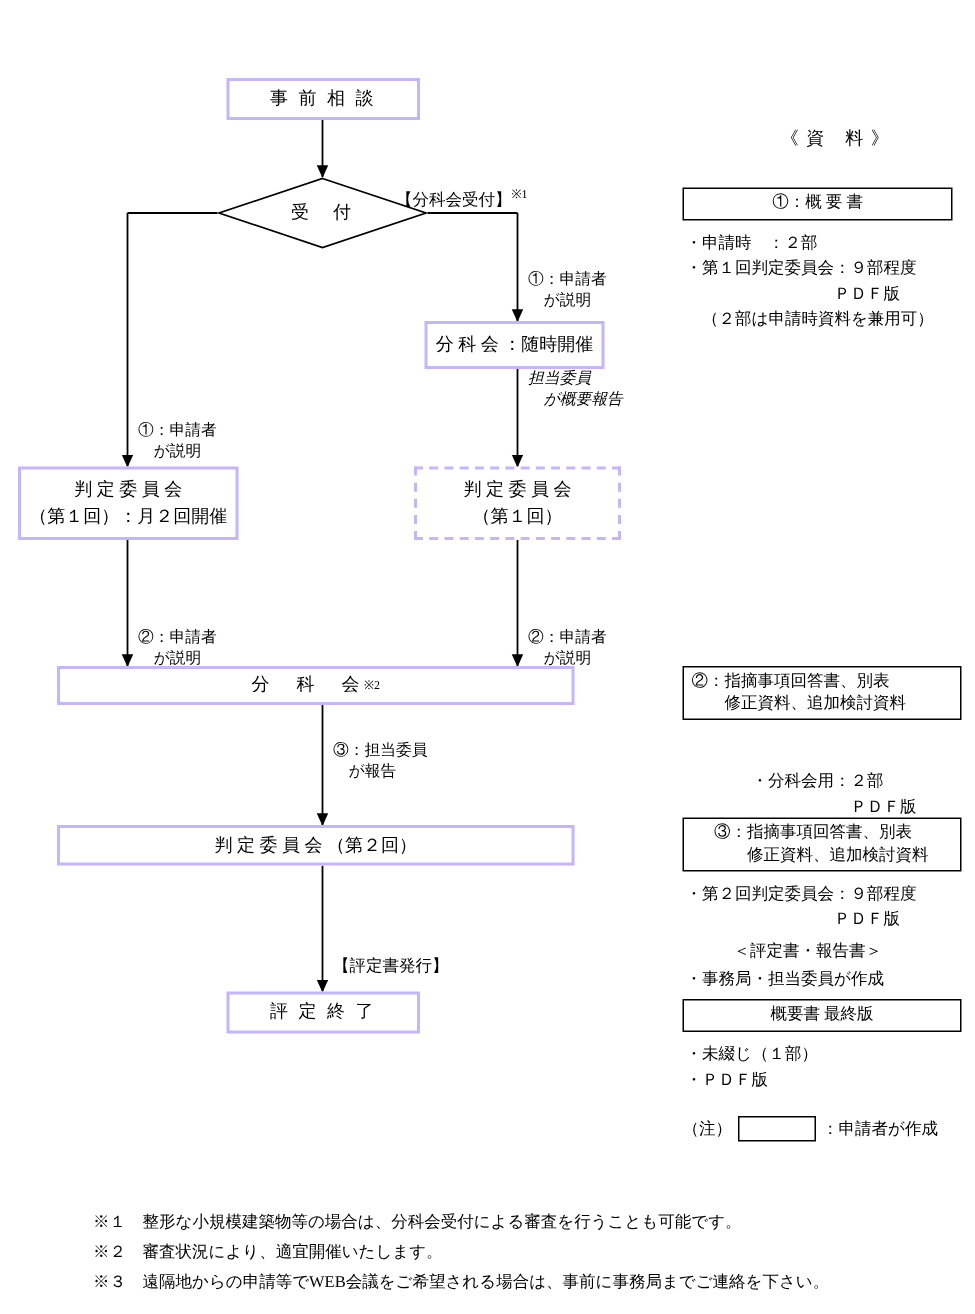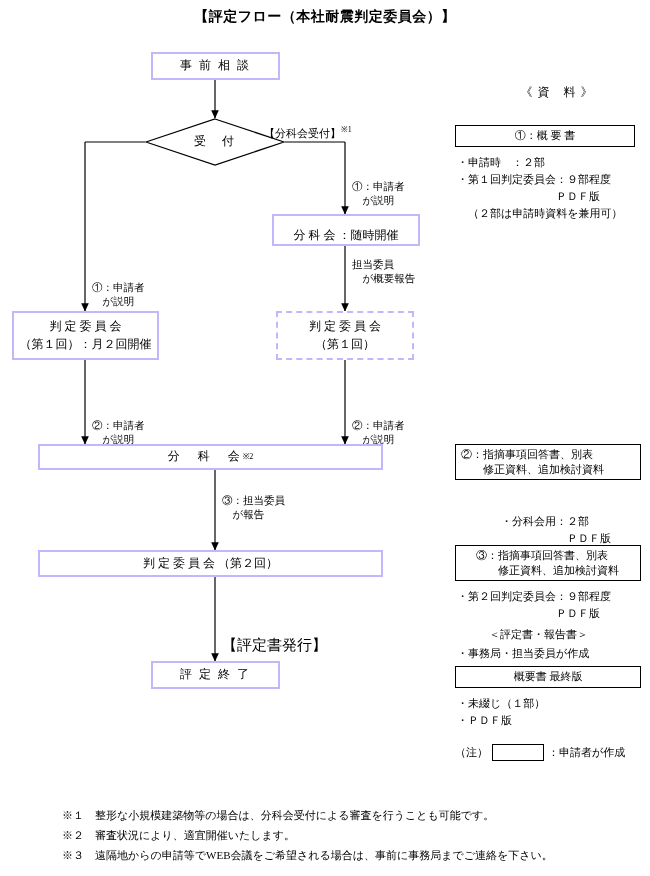--- a/index.html
+++ b/index.html
@@ -90,21 +90,20 @@
     width: 52px;
     height: 17px;
     background: #fff;
   }
 </style>
 </head>
 <body>
 
 <div id="canvas">
 
-  <div class="abs title">【評定フロー（本社耐震判定委員会）】</div>
 
   <svg class="lines" viewBox="0 0 650 876">
     <defs>
       <marker id="arrow" markerWidth="9" markerHeight="9" refX="6.5" refY="3.2" orient="auto">
         <path d="M0,0 L7,3.2 L0,6.4 z" fill="#000"></path>
       </marker>
     </defs>
 
     <line x1="215" y1="80" x2="215" y2="118" stroke="#000" stroke-width="1.2" marker-end="url(#arrow)"></line>
 
@@ -134,25 +133,25 @@
   </svg>
   <div class="abs" style="left:145px; top:133px; width:140px; text-align:center; font-size:12px; letter-spacing:2px;">受　付</div>
 
   <div class="abs" style="left:264px; top:123px; font-size:11px;">
     <span>【分科会受付】</span><span class="sup">※1</span>
   </div>
 
   <div class="abs lbl" style="left:352px; top:180px;">①：申請者
 　が説明</div>
 
-  <div class="abs box" style="left:272px; top:214px; width:148px; height:32px;align-items:flex-end;">
+  <div class="abs box" style="left:283px; top:214px; width:120px; height:32px;">
     <span>分 科 会 ：随時開催</span>
   </div>
 
-  <div class="abs lbl" style="left:352px; top:258px;">担当委員
+  <div class="abs lbl" style="left:352px; top:246px;font-style:italic;">担当委員
 　が概要報告</div>
 
   <div class="abs lbl" style="left:92px; top:281px;">①：申請者
 　が説明</div>
 
   <div class="abs box" style="left:12px; top:311px; width:147px; height:49px; white-space:pre-line;">
     <span>判 定 委 員 会
 （第１回）：月２回開催</span>
   </div>
 
@@ -172,21 +171,21 @@
       <span class="sup">※2</span>
   </div>
 
   <div class="abs lbl" style="left:222px; top:494px;">③：担当委員
 　が報告</div>
 
   <div class="abs box" style="left:38px; top:550px; width:345px; height:27px;">
     <span>判 定 委 員 会 （第２回）</span>
   </div>
 
-  <div class="abs" style="left:222px; top:636px; font-size:15px;">【評定書発行】</div>
+  <div class="abs" style="left:222px; top:636px; font-size:11px;">【評定書発行】</div>
 
   <div class="abs box" style="left:151px; top:661px; width:129px; height:28px; letter-spacing:2px;">
     <span>評 定 終 了</span>
   </div>
 
   <div class="abs ref-title" style="left:487px; top:84px; width:140px; text-align:center;">《 資　料 》</div>
 
   <div class="abs docbox" style="left:455px; top:125px; width:180px; height:22px;">①：概 要 書</div>
   <div class="abs doclist" style="left:457px; top:154px; width:190px;">・申請時　：２部
 ・第１回判定委員会：９部程度

